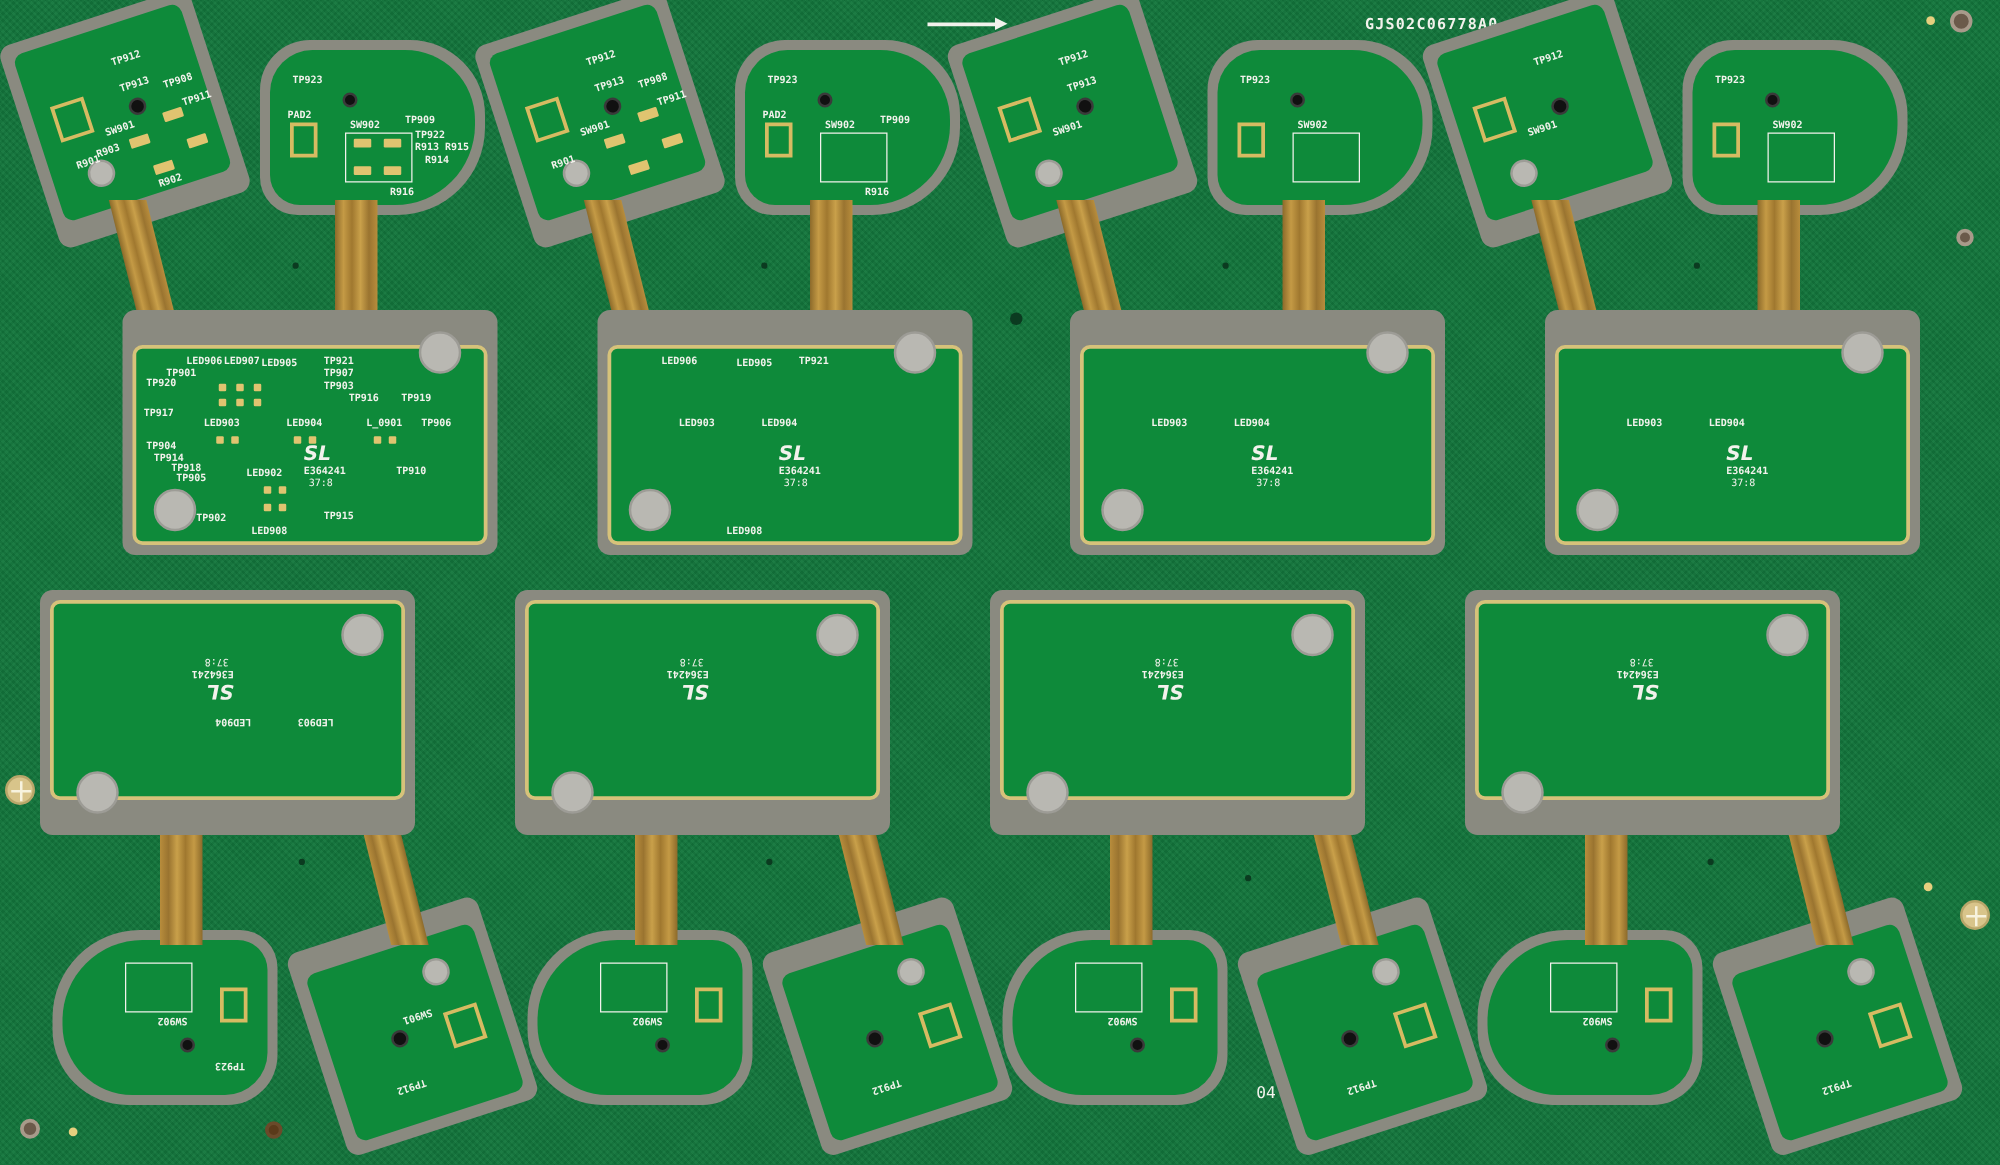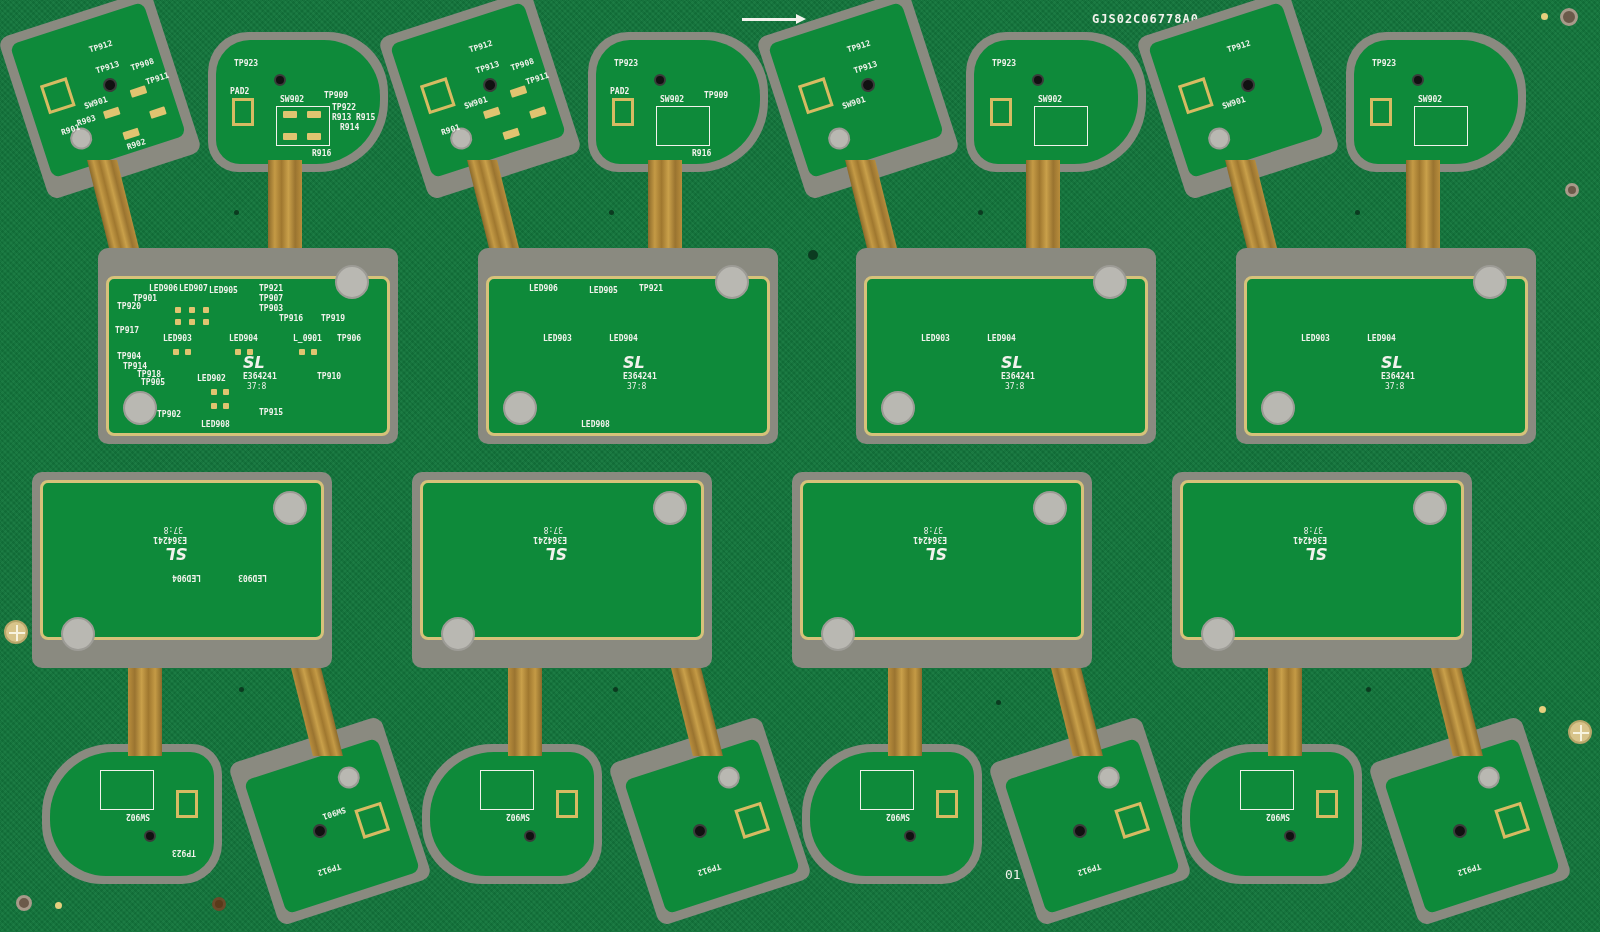--- a/index.html
+++ b/index.html
@@ -35,21 +35,21 @@
   .lbl{position:absolute;color:#f2f2ec;font-family:"DejaVu Sans Mono","Liberation Mono",monospace;font-weight:bold;font-size:8px;line-height:1;white-space:nowrap;}
   .logo{position:absolute;color:#f2f2ec;font-weight:bold;font-size:16px;font-family:"DejaVu Sans",sans-serif;font-style:italic;}
 </style>
 </head>
 <body>
 
 <div class="panel">
 
   <div class="arrow"></div>
   <div class="silk" style="left:1092px;top:13px;font-size:12px;letter-spacing:1px;">GJS02C06778A0</div>
-  <div class="silk" style="left:1005px;top:868px;font-size:13px;font-weight:normal;">01</div>
+  <div class="silk" style="left:1005px;top:868px;font-size:13px;font-weight:normal;">04</div>
 
   <div class="fid" style="left:4px;top:620px;"></div>
   <div class="fid" style="left:1568px;top:720px;"></div>
 
   <div class="hole" style="left:1560px;top:8px;width:18px;height:18px;"></div>
   <div class="hole" style="left:1565px;top:183px;width:14px;height:14px;"></div>
   <div class="hole" style="left:16px;top:895px;width:16px;height:16px;"></div>
   <div class="hole" style="left:212px;top:897px;width:14px;height:14px;background:#5a3a1a;border-color:#6a4a2a;"></div>
   <div class="dot" style="left:1541px;top:13px;"></div>
   <div class="dot" style="left:55px;top:902px;"></div>

